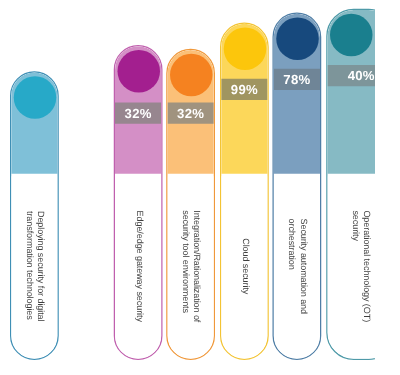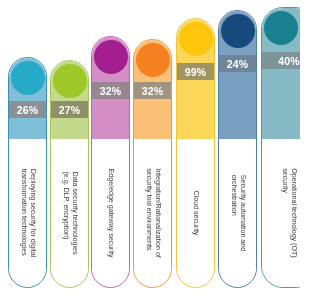--- a/index.html
+++ b/index.html
@@ -59,36 +59,24 @@
     letter-spacing:0.2px;
   }
 </style>
 </head>
 <body>
 
 <div id="chart">
     <div class="bar" style="left: 8px; top: 57px; width: 39px; height: 231px; border-color: rgb(63, 143, 181);">
       <div class="bar-fill" style="height: 83px; background: rgb(127, 192, 216);"></div>
       <div class="bar-circle" style="width: 34px; height: 34px; left: 1.5px; top: 3px; background: rgb(39, 169, 200);"></div>
-      <div class="badge" style="top: 43px; background: rgb(138, 144, 150);">26%</div>
       <div class="bar-label-zone" style="height: 148px;">
         <div class="bar-label">
           <span>Deploying security for digital</span>
           <span>transformation technologies</span>
-        </div>
-      </div>
-    </div>
-    <div class="bar" style="left: 50px; top: 60px; width: 39px; height: 228px; border-color: rgb(169, 196, 90);">
-      <div class="bar-fill" style="height: 80px; background: rgb(195, 217, 140);"></div>
-      <div class="bar-circle" style="width: 34px; height: 34px; left: 1.5px; top: 3px; background: rgb(158, 200, 42);"></div>
-      <div class="badge" style="top: 40px; background: rgb(141, 144, 104);">27%</div>
-      <div class="bar-label-zone" style="height: 148px;">
-        <div class="bar-label">
-          <span>Data security technologies</span>
-          <span>(e.g. DLP, encryption)</span>
         </div>
       </div>
     </div>
     <div class="bar" style="left: 91px; top: 36px; width: 39px; height: 252px; border-color: rgb(192, 96, 174);">
       <div class="bar-fill" style="height: 104px; background: rgb(212, 143, 198);"></div>
       <div class="bar-circle" style="width: 34px; height: 34px; left: 1.5px; top: 3px; background: rgb(163, 31, 143);"></div>
       <div class="badge" style="top: 45px; background: rgb(151, 134, 143);">32%</div>
       <div class="bar-label-zone" style="height: 148px;">
         <div class="bar-label">
           <span>Edge/edge gateway security</span>
@@ -112,21 +100,21 @@
       <div class="badge" style="top: 44px; background: rgb(160, 149, 96);">99%</div>
       <div class="bar-label-zone" style="height: 148px;">
         <div class="bar-label">
           <span>Cloud security</span>
         </div>
       </div>
     </div>
     <div class="bar" style="left: 218px; top: 10px; width: 39px; height: 278px; border-color: rgb(79, 126, 166);">
       <div class="bar-fill" style="height: 130px; background: rgb(123, 159, 191);"></div>
       <div class="bar-circle" style="width: 34px; height: 34px; left: 1.5px; top: 3px; background: rgb(23, 73, 125);"></div>
-      <div class="badge" style="top: 44px; background: rgb(111, 133, 151);">24%</div>
+      <div class="badge" style="top: 44px; background: rgb(111, 133, 151);">78%</div>
       <div class="bar-label-zone" style="height: 148px;">
         <div class="bar-label">
           <span>Security automation and</span>
           <span>orchestration</span>
         </div>
       </div>
     </div>
     <div class="bar" style="left: 261px; top: 7px; width: 56px; height: 281px; border-color: rgb(78, 154, 168);">
       <div class="bar-fill" style="height: 133px; background: rgb(134, 186, 196);"></div>
       <div class="bar-circle" style="width: 34px; height: 34px; left: 1.5px; top: 3px; background: rgb(26, 127, 142);"></div>

